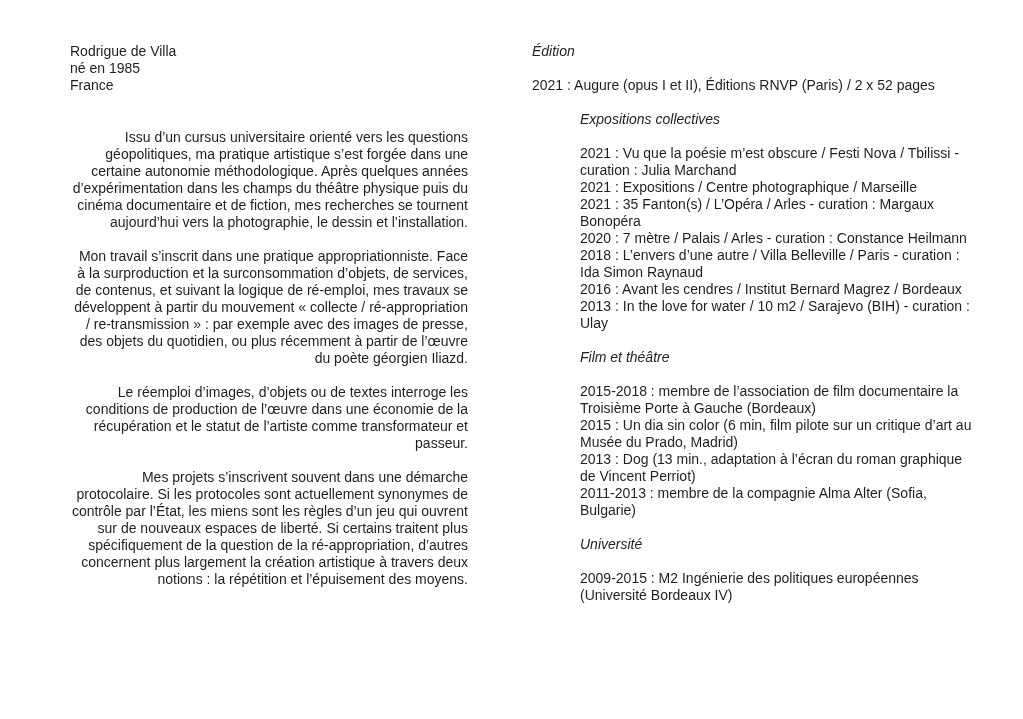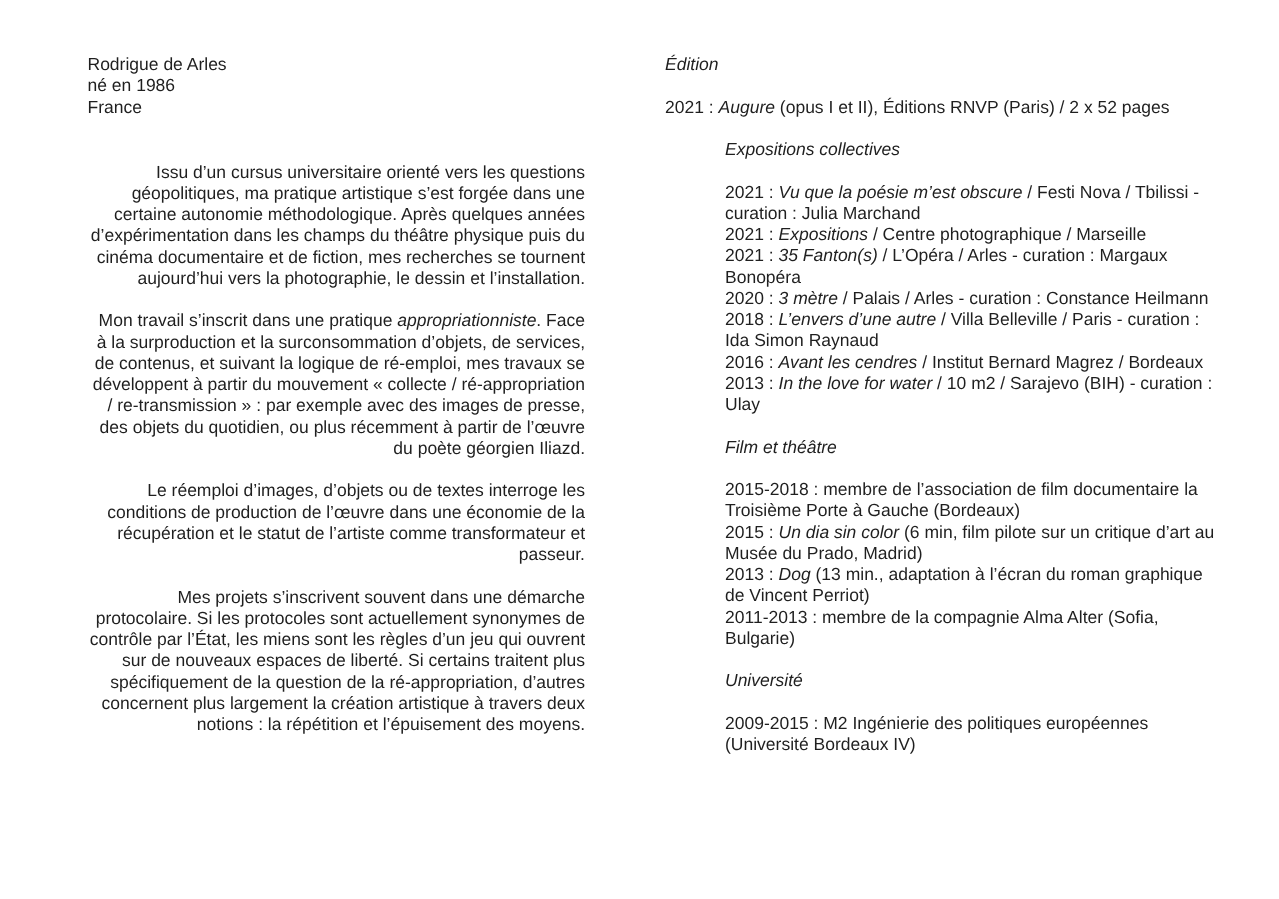--- a/index.html
+++ b/index.html
@@ -48,51 +48,50 @@
     margin-left: 48px;
   }
   .section-heading {
     margin: 0 0 17px 0;
     font-style: italic;
   }
   .cv-entry {
     margin: 0;
   }
   .it {
-    font-style: italic;
   }
 </style>
 </head>
 <body style="background: rgb(255, 255, 255); color: rgb(31, 31, 31);">
 
 <div class="page">
   <div class="col-left">
     <div class="identity-block">
-      <div>Rodrigue de Arles</div>
-      <div>né en 1986</div>
+      <div>Rodrigue de Villa</div>
+      <div>né en 1985</div>
       <div>France</div>
     </div>
     <div id="bio-paragraphs">
         <div class="bio-paragraph"><span>Issu d’un cursus universitaire orienté vers les questions géopolitiques, ma pratique artistique s’est forgée dans une certaine autonomie méthodologique. Après quelques années d’expérimentation dans les champs du théâtre physique puis du cinéma documentaire et de fiction, mes recherches se tournent aujourd’hui vers la photographie, le dessin et l’installation.</span></div>
         <div class="bio-paragraph"><span>Mon travail s’inscrit dans une pratique </span><span class="it">appropriationniste</span><span>. Face à la surproduction et la surconsommation d’objets, de services, de contenus, et suivant la logique de ré-emploi, mes travaux se développent à partir du mouvement « collecte / ré-appropriation / re-transmission » : par exemple avec des images de presse, des objets du quotidien, ou plus récemment à partir de l’œuvre du poète géorgien Iliazd.</span></div>
         <div class="bio-paragraph"><span>Le réemploi d’images, d’objets ou de textes interroge les conditions de production de l’œuvre dans une économie de la récupération et le statut de l’artiste comme transformateur et passeur.</span></div>
         <div class="bio-paragraph"><span>Mes projets s’inscrivent souvent dans une démarche protocolaire. Si les protocoles sont actuellement synonymes de contrôle par l’État, les miens sont les règles d’un jeu qui ouvrent sur de nouveaux espaces de liberté. Si certains traitent plus spécifiquement de la question de la ré-appropriation, d’autres concernent plus largement la création artistique à travers deux notions : la répétition et l’épuisement des moyens.</span></div>
       </div>
   </div>
   <div class="col-right" id="right-column">
       <div class="cv-section">
         <div class="section-heading">Édition</div>
         <div class="cv-entry"><span>2021 : </span><span class="it">Augure</span><span> (opus I et II), Éditions RNVP (Paris) / 2 x 52 pages</span></div>
       </div>
       <div class="cv-section">
         <div class="section-heading">Expositions collectives</div>
         <div class="cv-entry"><span>2021 : </span><span class="it">Vu que la poésie m’est obscure</span><span> / Festi Nova / Tbilissi - curation : Julia Marchand</span></div>
         <div class="cv-entry"><span>2021 : </span><span class="it">Expositions</span><span> / Centre photographique / Marseille</span></div>
         <div class="cv-entry"><span>2021 : </span><span class="it">35 Fanton(s)</span><span> / L’Opéra / Arles - curation : Margaux Bonopéra</span></div>
-        <div class="cv-entry"><span>2020 : </span><span class="it">3 mètre</span><span> / Palais / Arles - curation : Constance Heilmann</span></div>
+        <div class="cv-entry"><span>2020 : </span><span class="it">7 mètre</span><span> / Palais / Arles - curation : Constance Heilmann</span></div>
         <div class="cv-entry"><span>2018 : </span><span class="it">L’envers d’une autre</span><span> / Villa Belleville / Paris - curation : Ida Simon Raynaud</span></div>
         <div class="cv-entry"><span>2016 : </span><span class="it">Avant les cendres</span><span> / Institut Bernard Magrez / Bordeaux</span></div>
         <div class="cv-entry"><span>2013 : </span><span class="it">In the love for water</span><span> / 10 m2 / Sarajevo (BIH) - curation : Ulay</span></div>
       </div>
       <div class="cv-section">
         <div class="section-heading">Film et théâtre</div>
         <div class="cv-entry"><span>2015-2018 : membre de l’association de film documentaire la Troisième Porte à Gauche (Bordeaux)</span></div>
         <div class="cv-entry"><span>2015 : </span><span class="it">Un dia sin color</span><span> (6 min, film pilote sur un critique d’art au Musée du Prado, Madrid)</span></div>
         <div class="cv-entry"><span>2013 : </span><span class="it">Dog</span><span> (13 min., adaptation à l’écran du roman graphique de Vincent Perriot)</span></div>
         <div class="cv-entry"><span>2011-2013 : membre de la compagnie Alma Alter (Sofia, Bulgarie)</span></div>

